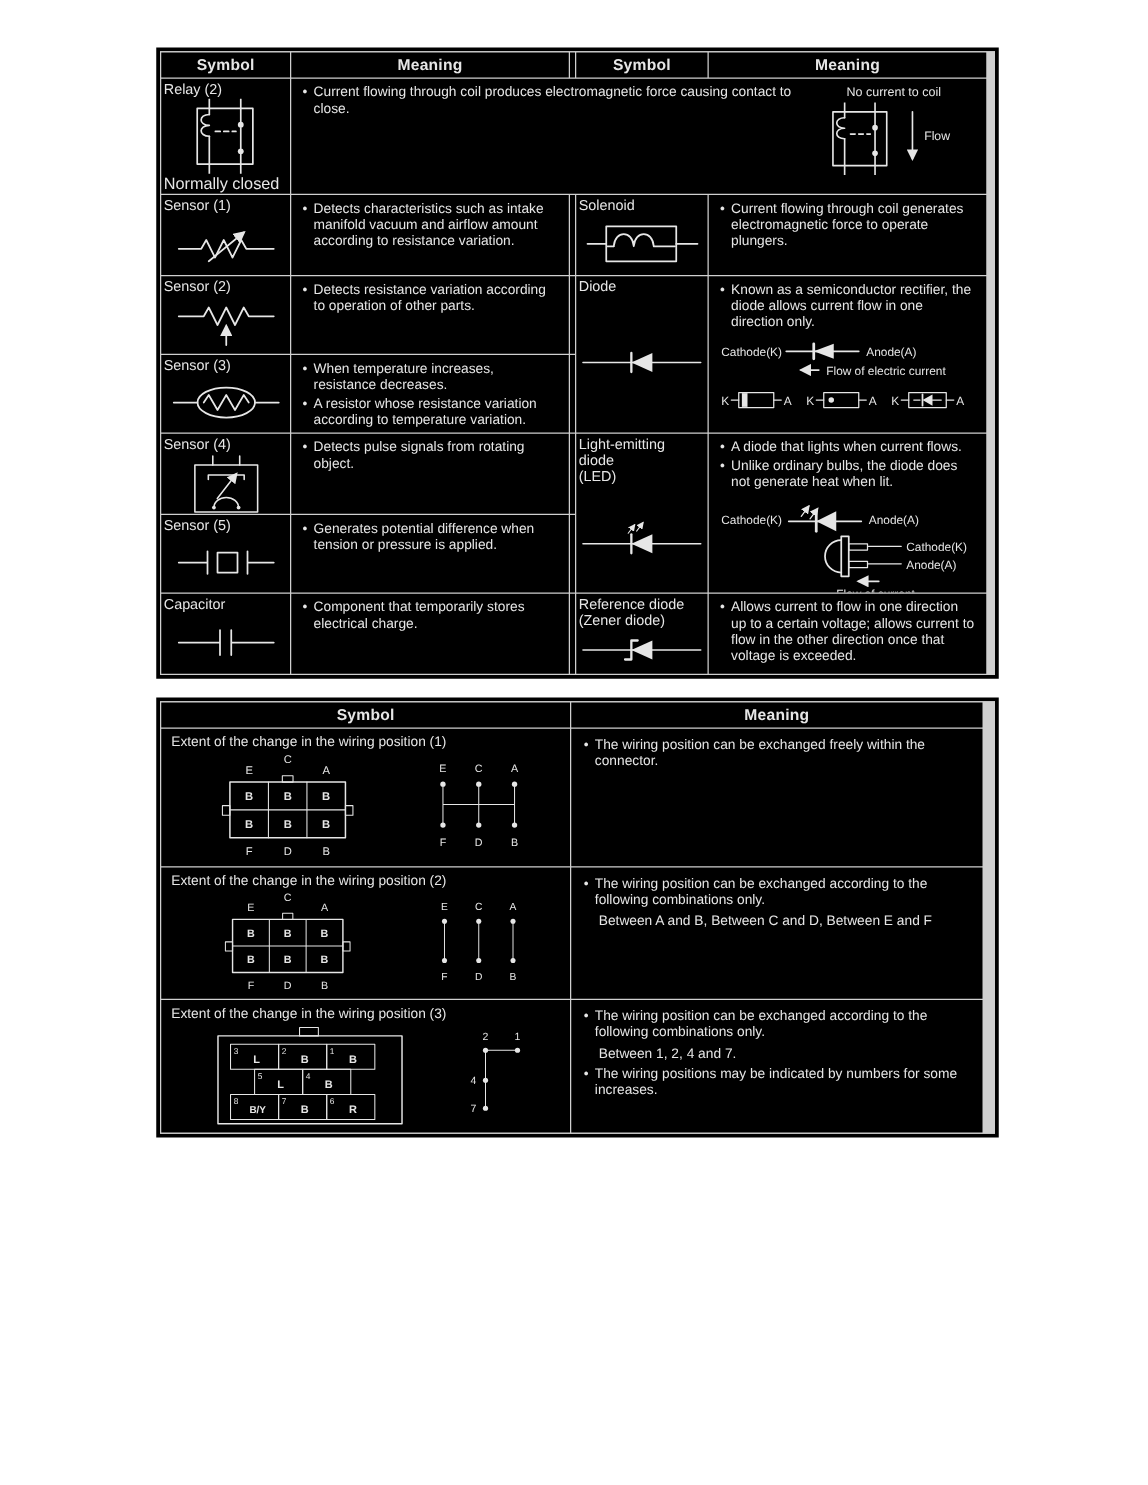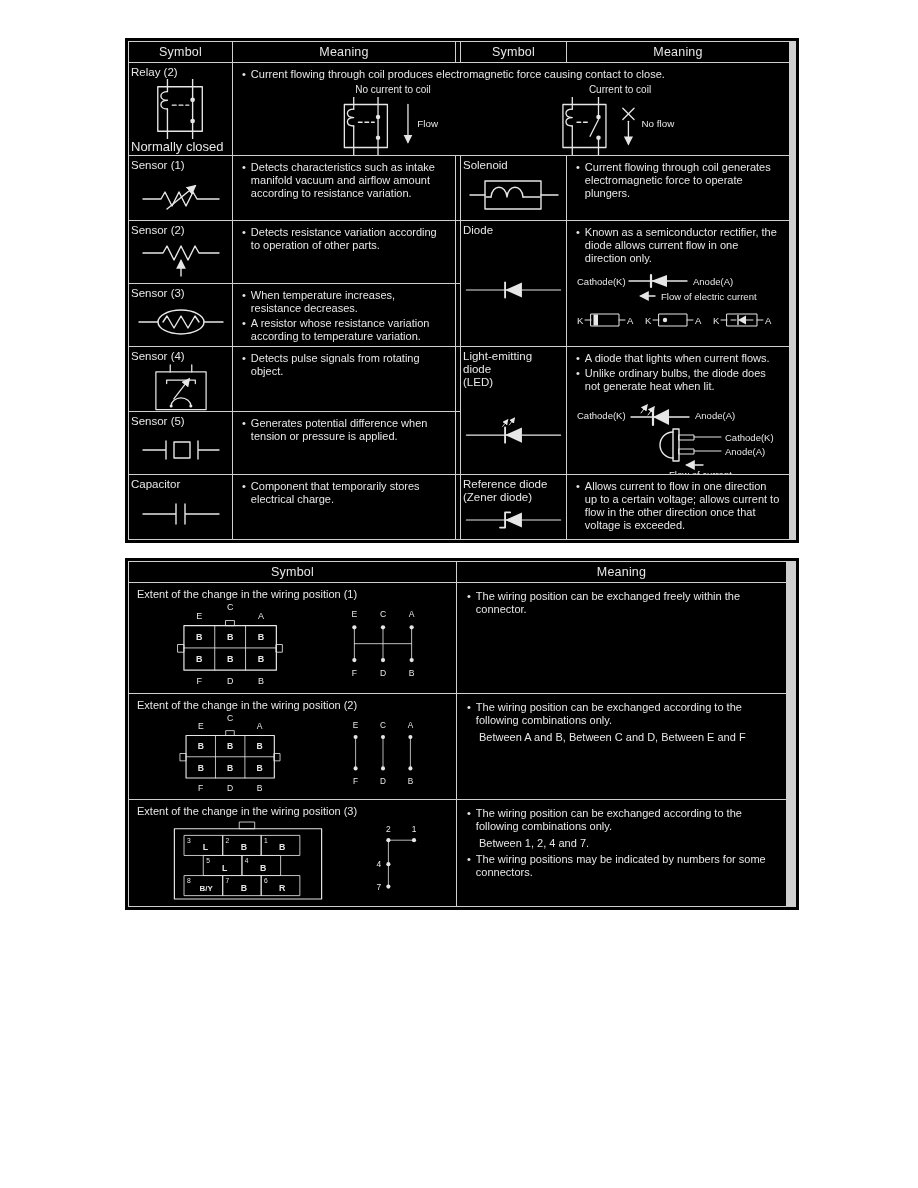--- a/index.html
+++ b/index.html
@@ -9,30 +9,30 @@
   #table1 { left:125px; top:38px; width:668px; }
   #table2 { left:125px; top:558px; width:668px; }
   .grid { display:grid; gap:1px; background:#cfcfcf; border:1px solid #cfcfcf; }
   #table1 .grid { grid-template-columns:103px 222px 4px 105px 222px;
                   grid-template-rows:20px 92px 64px 62px 62px 64px 62px 64px; }
   #table2 .grid { grid-template-columns:327px 329px;
                   grid-template-rows:20px 110px 105px 106px; }
   .cell { background:#000; overflow:hidden; }
   .sp { background:#000; }
   .hcell { display:flex; align-items:center; justify-content:center;
-           font-weight:normal; font-size:12.5px; letter-spacing:.2px; }
+           font-weight:bold; font-size:12.5px; letter-spacing:.2px; }
   .symcell { display:flex; flex-direction:column; align-items:flex-start; padding:3px 2px 2px 2px; }
   .symtitle { font-size:11.5px; text-align:center; line-height:1.12; }
   .symart { flex:1; display:flex; align-items:center; justify-content:center; width:100%; }
   .caption { font-size:13px; padding-bottom:2px; }
   .meaning { padding:5px 8px 4px 8px; font-size:11px; line-height:1.18; }
   .bullet { display:flex; margin-bottom:2px; }
   .bullet::before { content:"\2022"; margin:0 5px 0 1px; flex:0 0 auto; }
   .subline { margin:4px 0 2px 13px; }
-  .relay-m { display:flex; flex-direction:column; }
+  .relay-m { display:flex; }
   .rdiags { flex:1; display:flex; justify-content:space-evenly; align-items:flex-start; margin-top:1px; }
   .diag { display:flex; flex-direction:column; align-items:center; }
   .dlabel { font-size:10px; margin-bottom:1px; }
   .anno { margin-top:8px; display:flex; flex-direction:column; align-items:center; }
   .wsym { padding:5px 8px; display:flex; flex-direction:column; }
   .wtitle { font-size:11px; }
   .wart { flex:1; display:flex; align-items:center; justify-content:center; gap:34px; }
   .wmean { padding:7px 9px; font-size:11px; line-height:1.2; }
   svg { display:block; }
   .st { stroke:#e6e6e6; stroke-width:1.4; fill:none; stroke-linecap:round; stroke-linejoin:round; }
@@ -93,36 +93,20 @@
               <rect class="st" x="18" y="8" width="46" height="46"></rect>
               <path class="st" d="M28,0 V13"></path>
                 <path class="st" d="M28,13 c-9,0 -9,9 0,9 c-9,0 -9,9 0,9"></path>
                 <path class="st" d="M28,31 V62"></path>
               <path class="st dash" d="M33,27 H50"></path>
               <path class="st" d="M54,0 V19 M54,24 V41 M54,46 V62"></path>
               <circle class="fl" cx="54" cy="21.5" r="2.4"></circle>
                 <circle class="fl" cx="54" cy="43.5" r="2.4"></circle>
               <path class="st" d="M86,8 V48" marker-end="url(#arw)"></path>
               <text class="t10" x="96" y="32">Flow</text>
-            </svg>
-          </div>
-          <div class="diag">
-            <div class="dlabel">Current to coil</div>
-            <svg width="150" height="58" viewBox="0 0 158 62">
-              <rect class="st" x="18" y="8" width="46" height="46"></rect>
-              <path class="st" d="M28,0 V13"></path>
-                <path class="st" d="M28,13 c-9,0 -9,9 0,9 c-9,0 -9,9 0,9"></path>
-                <path class="st" d="M28,31 V62"></path>
-              <path class="st dash" d="M33,27 H44"></path>
-              <path class="st" d="M56,0 V19 M56,24 L47,42 M56,46 V62"></path>
-              <circle class="fl" cx="56" cy="21.5" r="2.4"></circle>
-                <circle class="fl" cx="56" cy="43.5" r="2.4"></circle>
-              <path class="st" d="M82,12 L94,24 M94,12 L82,24"></path>
-              <path class="st" d="M88,26 V50" marker-end="url(#arw)"></path>
-              <text class="t10" x="102" y="32">No flow</text>
             </svg>
           </div>
         </div>
       </div>
 
       <div class="cell symcell" style="grid-area:3/1">
         <div class="symtitle">Sensor (1)</div>
         <div class="symart">
           <svg width="84" height="36" viewBox="0 0 84 36">
             <path class="st" d="M4,22 H22 L26,15 L33,29 L40,15 L47,29 L54,15 L58,22 H80"></path>
@@ -493,19 +477,19 @@
             <text class="t10" text-anchor="middle" x="16" y="86">7</text>
           </svg>
         </div>
       </div>
       <div class="cell wmean" style="grid-area:4/2">
         <div class="bullet">
             <span>The wiring position can be exchanged according to the following combinations only.</span>
           </div>
         <div class="subline">Between 1, 2, 4 and 7.</div>
         <div class="bullet">
-            <span>The wiring positions may be indicated by numbers for some connectors.</span>
+            <span>The wiring positions may be indicated by numbers for some increases.</span>
           </div>
       </div>
     </div>
   </div>
 
 </div>
 
 </body></html>

